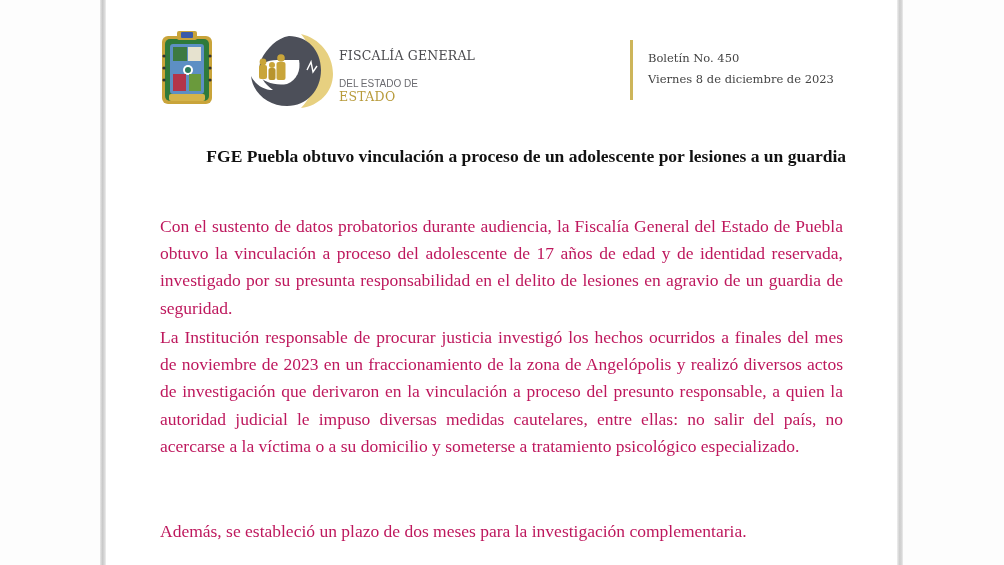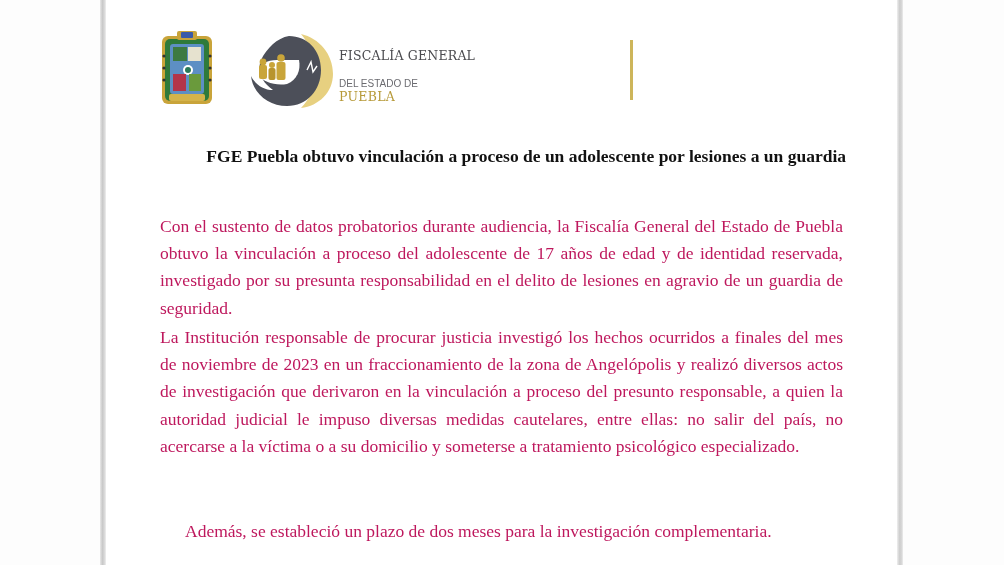--- a/index.html
+++ b/index.html
@@ -122,21 +122,21 @@
       left: 160px;
       width: 683px;
       font-family: "Liberation Serif", serif;
       font-size: 17.5px;
       line-height: 27.2px;
       color: #be185d;
       text-align: justify;
     }
     .p1 { top: 213px; }
     .p2 { top: 324px; }
-    .p3 { top: 518px; margin-left: 25px; }
+    .p3 { top: 518px; }
   </style>
 </head>
 <body>
 
 <div class="viewport">
   <div class="page-edge-left"></div>
   <div class="page"></div>
   <div class="page-edge-right"></div>
 
   <div class="coat-of-arms">
@@ -173,24 +173,28 @@
       <circle cx="23" cy="35" r="3" fill="#c9a53a"></circle>
       <rect x="19.5" y="38" width="7" height="12" rx="2" fill="#b8942e"></rect>
       <circle cx="32" cy="28" r="3.8" fill="#c9a53a"></circle>
       <rect x="27.5" y="32" width="9" height="18" rx="2" fill="#c9a53a"></rect>
     </svg>
   </div>
 
   <div class="fge-wordmark">
     <div class="fge-line1">FISCALÍA GENERAL</div>
     <div class="fge-line2">DEL ESTADO DE</div>
-    <div class="fge-line3">PUEBLA</div>
+    <div class="fge-line3">ESTADO</div>
   </div>
 
   <div class="gold-divider"></div>
 
+  <div class="bulletin-info">
+    <div>Boletín No. 450</div>
+    <div>Viernes 8 de diciembre de 2023</div>
+  </div>
 
   <div class="headline">FGE Puebla obtuvo vinculación a proceso de un adolescente por lesiones a un guardia</div>
 
   <div class="paragraph p1">Con el sustento de datos probatorios durante audiencia, la Fiscalía General del Estado de Puebla obtuvo la vinculación a proceso del adolescente de 17 años de edad y de identidad reservada, investigado por su presunta responsabilidad en el delito de lesiones en agravio de un guardia de seguridad.</div>
   <div class="paragraph p2">La Institución responsable de procurar justicia investigó los hechos ocurridos a finales del mes de noviembre de 2023 en un fraccionamiento de la zona de Angelópolis y realizó diversos actos de investigación que derivaron en la vinculación a proceso del presunto responsable, a quien la autoridad judicial le impuso diversas medidas cautelares, entre ellas: no salir del país, no acercarse a la víctima o a su domicilio y someterse a tratamiento psicológico especializado.</div>
   <div class="paragraph p3">Además, se estableció un plazo de dos meses para la investigación complementaria.</div>
 </div>
 
 </body></html>

